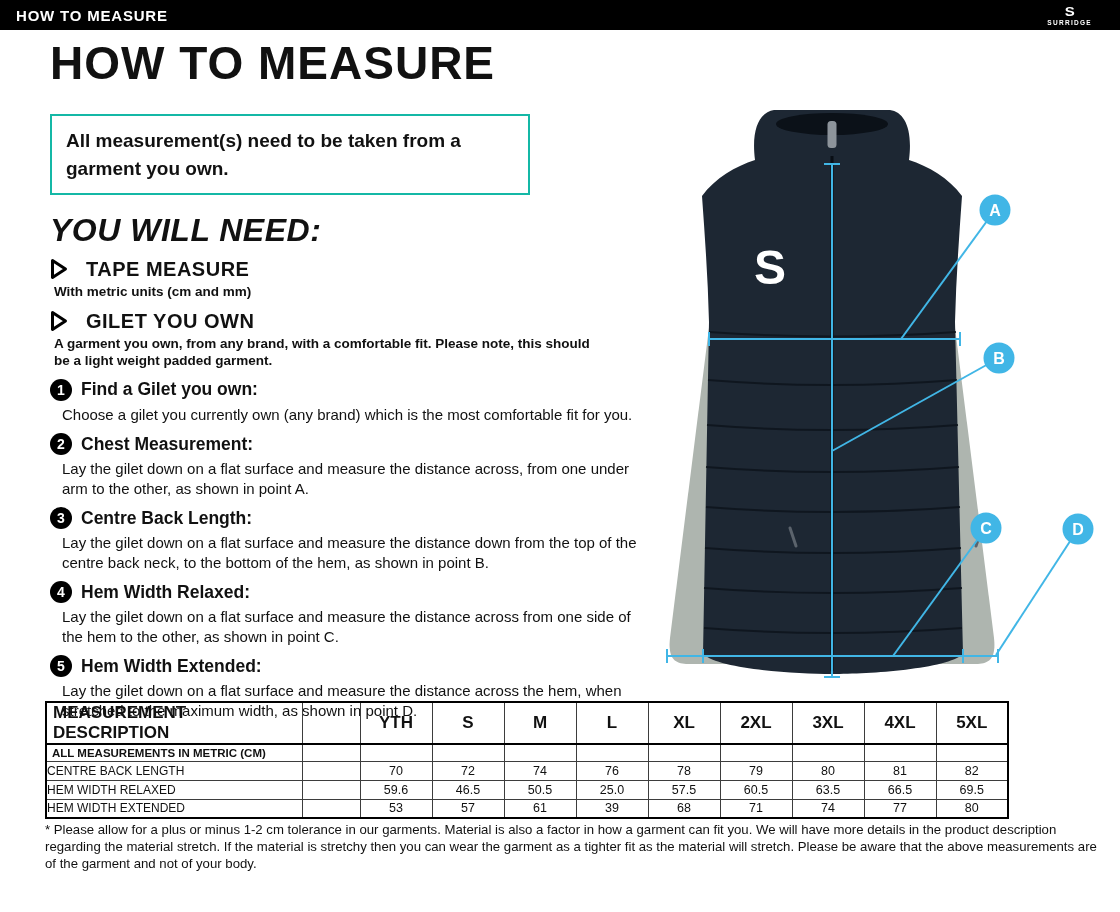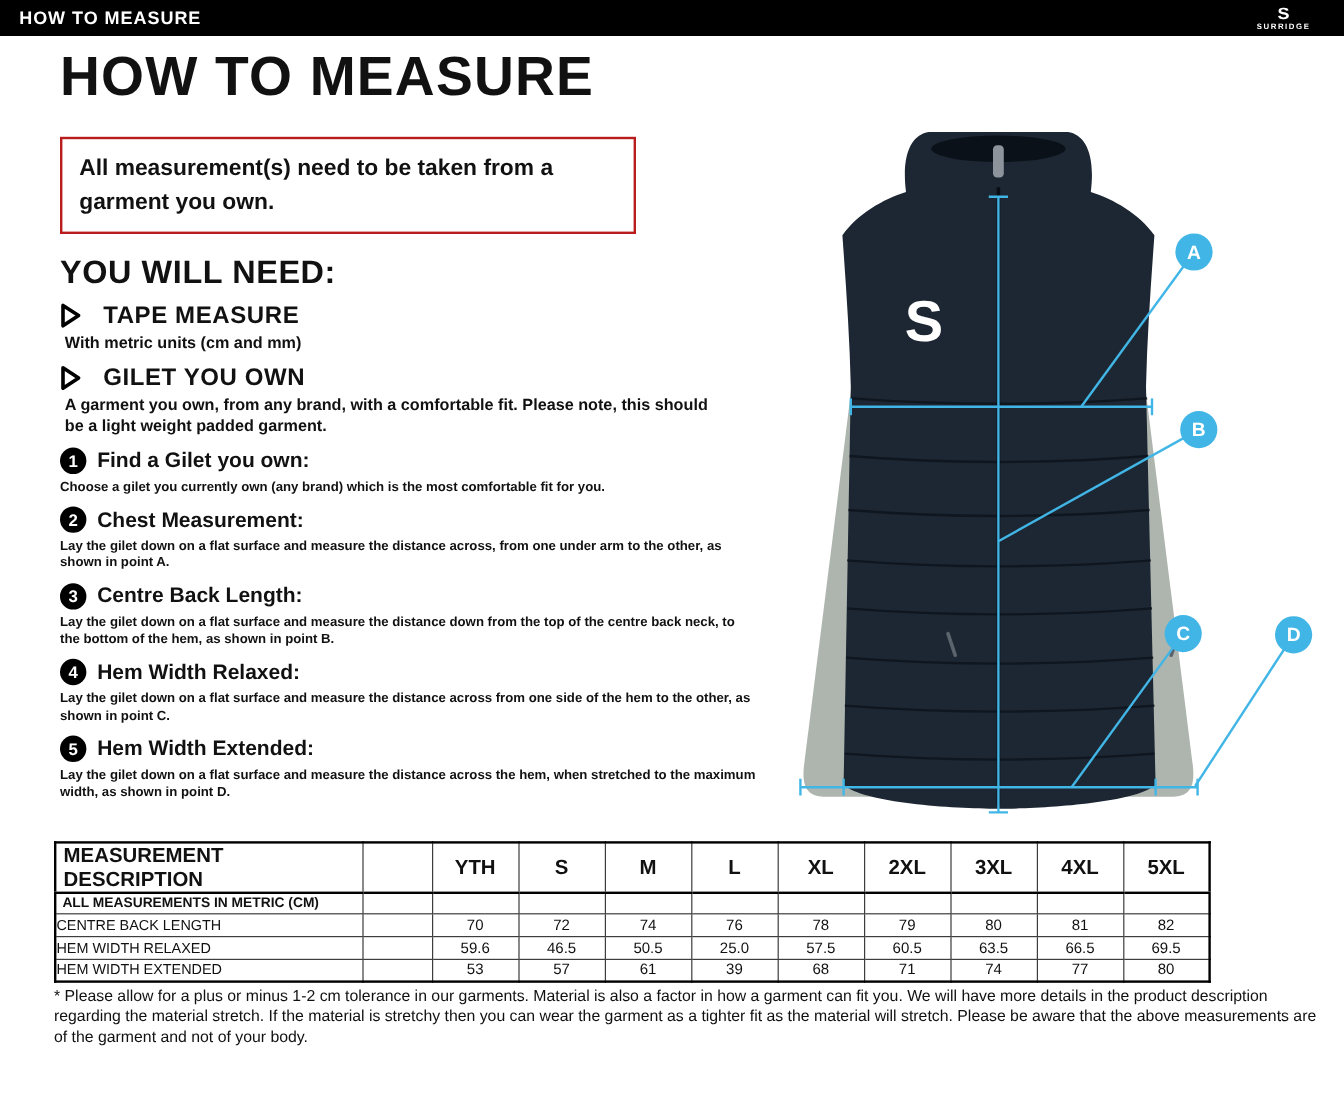--- a/index.html
+++ b/index.html
@@ -20,42 +20,42 @@
   .topbar-title { font-size:15px; font-weight:bold; letter-spacing:.8px; }
   .brand { display:flex; flex-direction:column; align-items:center; line-height:1; margin-right:14px; }
   .brand-mark { font-size:15px; font-weight:900; letter-spacing:0; transform:scaleY(.9); }
   .brand-name { font-size:6.5px; font-weight:bold; letter-spacing:1.3px; margin-top:1px; }
 
   
   .left-col { position:absolute; left:50px; top:40px; width:580px; }
   .page-title { font-size:46px; font-weight:800; letter-spacing:1px; line-height:1; margin:0; }
 
   .notice-box {
-    margin-top:28px; width:480px; border:2px solid #b91c1c;
+    margin-top:28px; width:480px; border:2px solid #14b8a6;
     padding:11px 14px; font-size:19px; font-weight:bold; line-height:1.45;
   }
 
-  .ywn-heading { margin-top:17px; font-size:27px; font-weight:800; letter-spacing:.5px; }
+  .ywn-heading { margin-top:17px; font-size:32px; font-weight:800; letter-spacing:.5px;font-style:italic; }
 
   .need-item { margin-top:9px; }
   .need-label-row { display:flex; gap:18px; }
   .tri-icon { display:inline-flex; }
   .need-label { font-size:20px; font-weight:800; letter-spacing:.5px; }
   .need-desc { font-size:13.5px; font-weight:bold; line-height:1.3; margin:2px 0 0 4px; width:555px; }
 
   .steps { margin-top:8px; }
   .step { margin-top:9px; }
   .step-head { display:flex; align-items:center; gap:9px; }
   .step-num {
     width:22px; height:22px; border-radius:50%; background:#000; color:#fff;
     font-size:14px; font-weight:bold; display:flex; align-items:center; justify-content:center;
     flex:0 0 22px;
   }
   .step-title { font-size:17.5px; font-weight:800; }
-  .step-body { font-size:11px; font-weight:bold; line-height:1.3; margin-top:4px; width:580px; }
+  .step-body { font-size:15px; font-weight:normal; line-height:1.3; margin-top:4px; width:580px;margin-left:12px; }
 
   
   .size-chart { position:absolute; left:45px; top:694px; width:1066px; }
   .sc-head { display:flex; align-items:baseline; gap:10px; padding-left:5px; }
   .sc-title { font-size:29px; font-weight:800; letter-spacing:1px; }
   .sc-sub { font-size:14.5px; font-weight:bold; }
 
   table.sizechart {
     border-collapse:collapse; table-layout:fixed; width:964px;
     margin-top:7px; border:2px solid #000;

